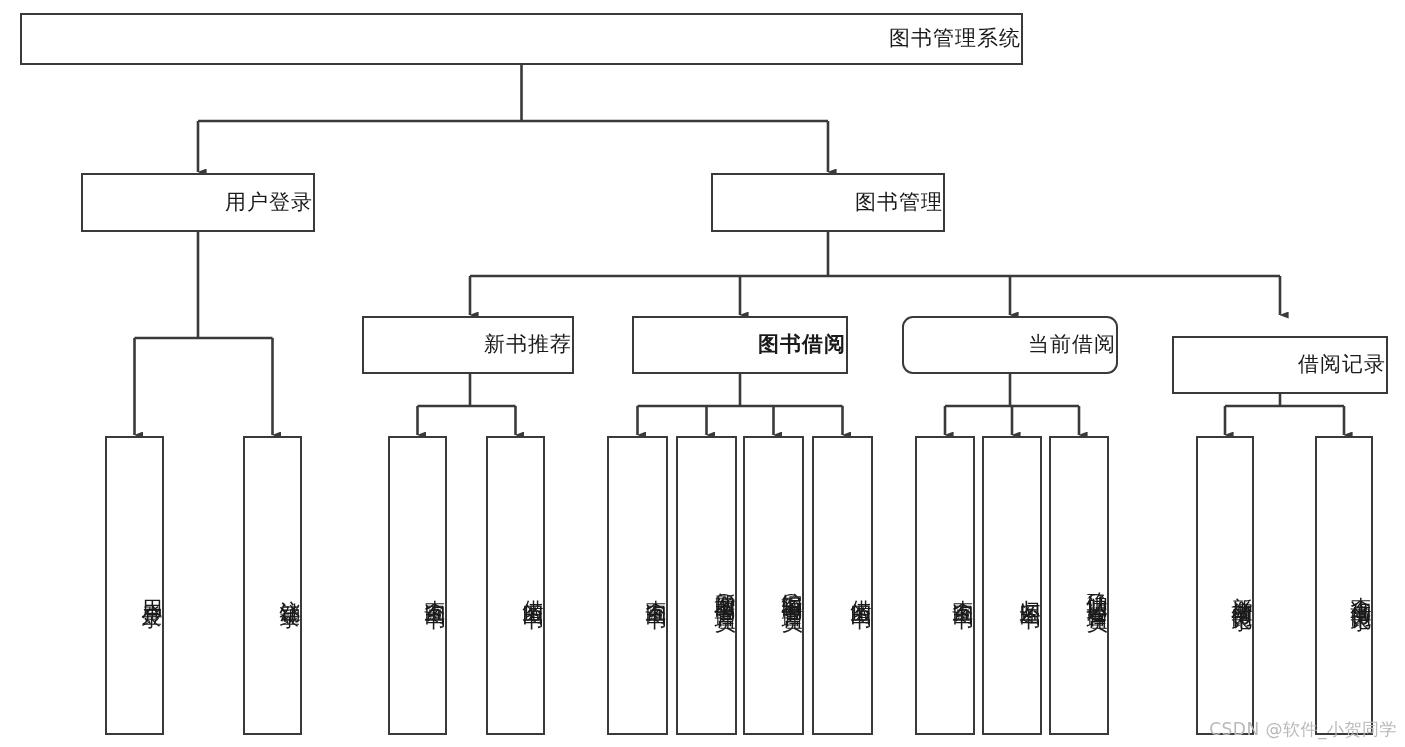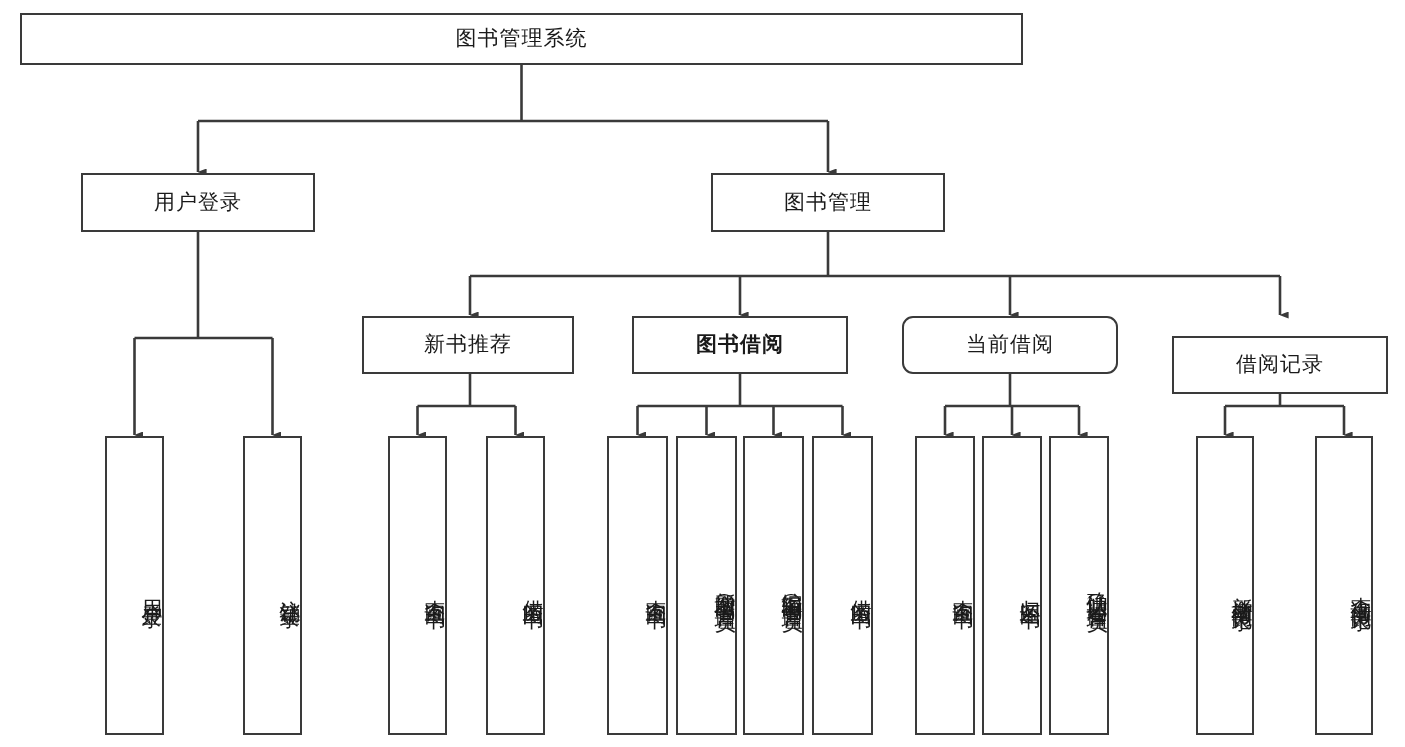--- a/index.html
+++ b/index.html
@@ -24,21 +24,21 @@
     width: 1405px;
     height: 747px;
   }
   .node {
     position: absolute;
     box-sizing: border-box;
     background: #ffffff;
     border: 2px solid #3a3a3a;
     display: flex;
     align-items: center;
-    justify-content: center;
+    justify-content: flex-end;
     color: #1a1a1a;
   }
   .node.horiz {
     font-size: 21px;
     letter-spacing: 1px;
     line-height: 1.1;
   }
   .node.vert {
     writing-mode: vertical-rl;
     text-orientation: upright;
@@ -172,13 +172,14 @@
         <span class="node-label">确认归还（管理员）</span>
       </div>
       <div class="node vert" style="left: 1196px; top: 436px; width: 58px; height: 299px;">
         <span class="node-label">新增借阅记录</span>
       </div>
       <div class="node vert" style="left: 1315px; top: 436px; width: 58px; height: 299px;">
         <span class="node-label">查询借阅记录</span>
       </div>
     </div>
 
+  <div id="watermark">CSDN @软件_小贺同学</div>
 </div>
 
 </body></html>

